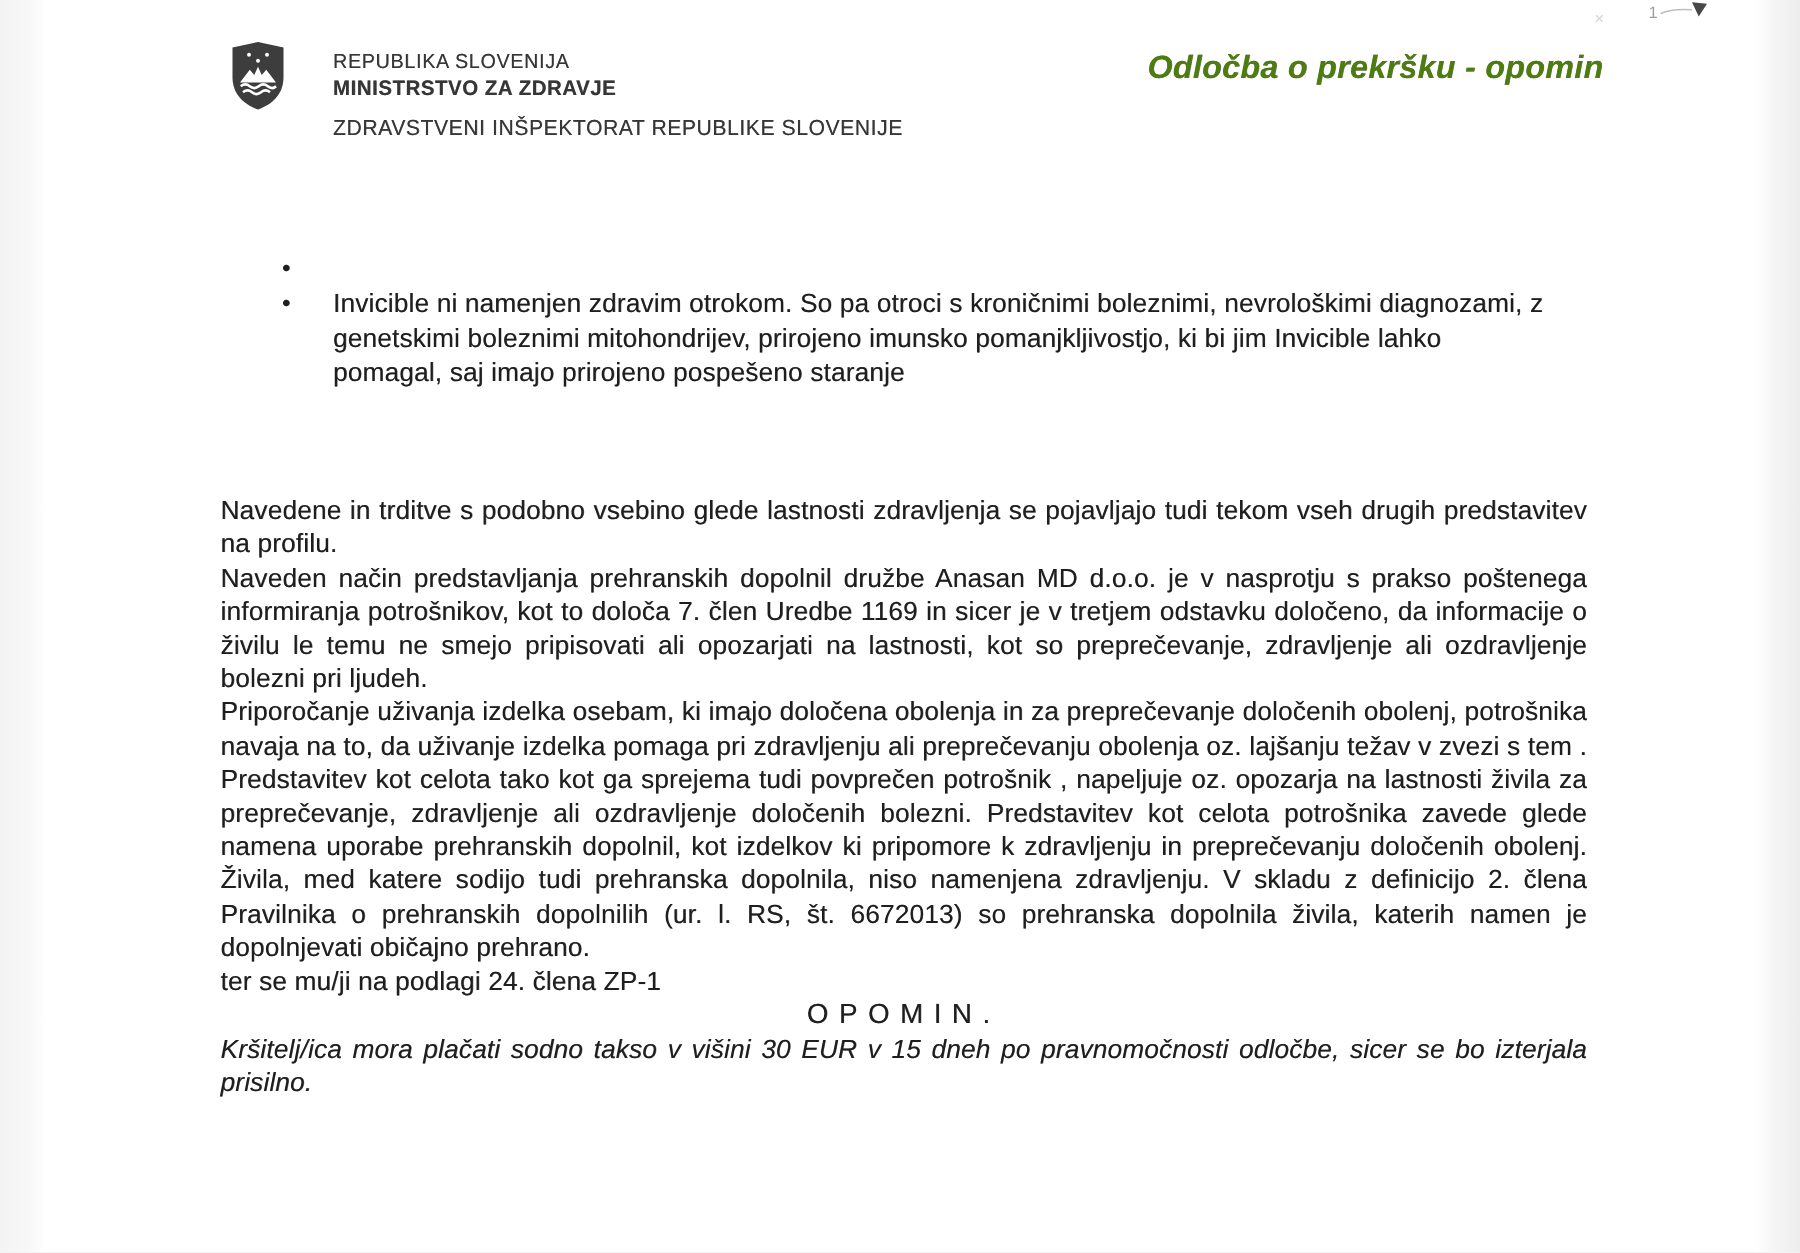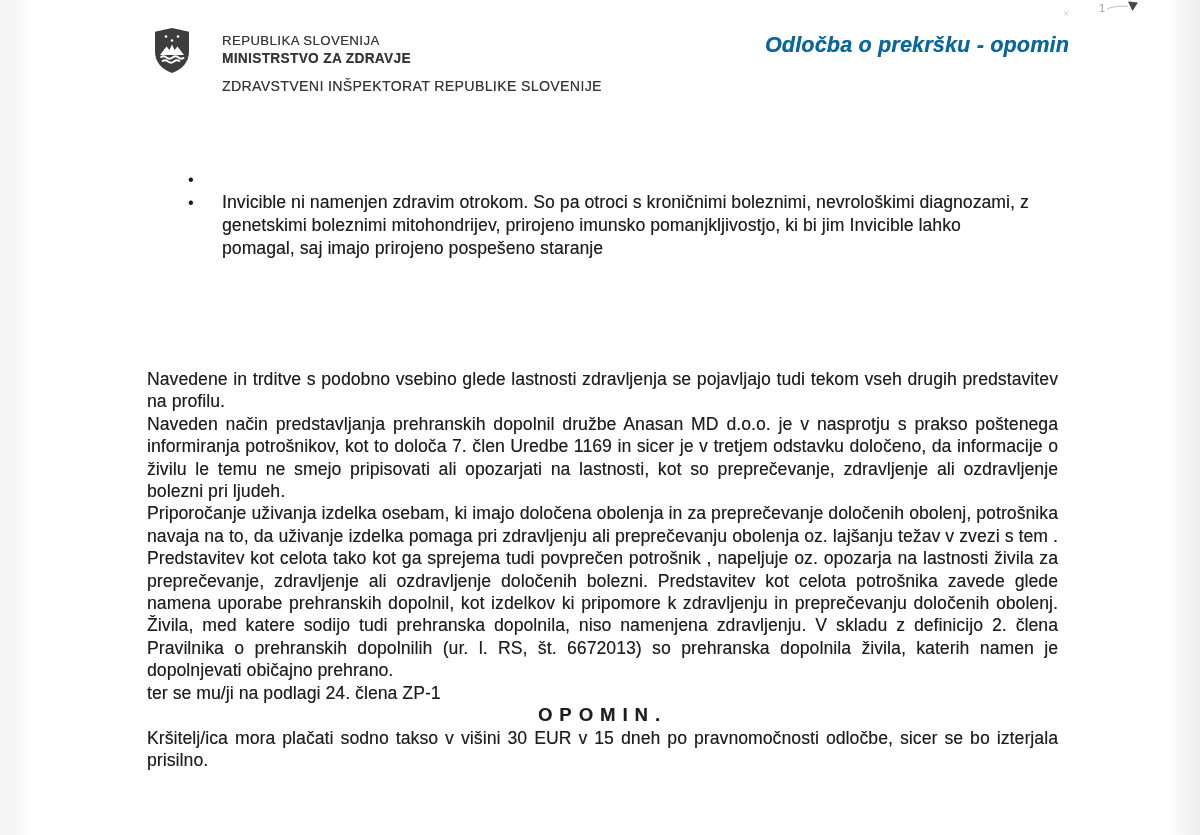--- a/index.html
+++ b/index.html
@@ -24,48 +24,48 @@
     transform:scaleX(0.97); transform-origin:left top;
     line-height:1.1;
   }
   .h-republic { font-size:13.5px; letter-spacing:0.5px; }
   .h-ministry { font-size:14px; font-weight:bold; letter-spacing:0.4px; margin-top:2px; }
   .h-inspectorate { font-size:14.5px; letter-spacing:0.4px; margin-top:13px; }
 
   .doc-title {
     position:absolute; top:33px; right:131px;
     font-size:21.5px; font-weight:bold; font-style:italic;
-    letter-spacing:0.2px; color:#0369a1;
+    letter-spacing:0.2px; color:#4d7c0f;
   }
 
   
   .corner-mark { position:absolute; left:1098px; top:0px; width:52px; height:18px; text-shadow:none; }
   .stray-mark  { position:absolute; left:1063px; top:7px; font-size:11px; color:#d4d4d4; text-shadow:none; }
 
   
   .bullets {
     position:absolute; left:188px; top:168px; width:848px;
     font-size:17.5px; line-height:23px; letter-spacing:0.1px;
   }
   .bullet-item { display:flex; align-items:flex-start; }
   .bullet-marker { flex:none; width:34px; font-size:16px; line-height:23px; }
 
   
   .body-col {
     position:absolute; left:147px; top:329px; width:911px;
-    font-size:17.5px; line-height:22.4px; letter-spacing:0.1px;margin-top:39px;
+    font-size:17.5px; line-height:22.4px; letter-spacing:0.1px;
   }
   .body-col p { margin:0; }
   .para { text-align:justify; }
   .p2 { margin-top:14px; }
   .p3 { margin-top:12px; }
   .decree-intro { margin-top:21px; }
   .decree-verb  { margin-top:11px; text-align:center; font-weight:bold; letter-spacing:8px; font-size:17px; }
-  .decree-title { margin-top:12px; text-align:center; font-weight:bold; letter-spacing:7px; font-size:18.5px; }
-  .closing { margin-top:21px; }
+  .decree-title { margin-top:12px; text-align:center; font-weight:normal; letter-spacing:7px; font-size:18.5px; }
+  .closing { margin-top:21px;font-style:italic; }
 </style>
 </head>
 <body>
 
 <div class="page">
 
   <div class="edge edge-left"></div>
   <div class="edge edge-right"></div>
 
   <div class="logo">

